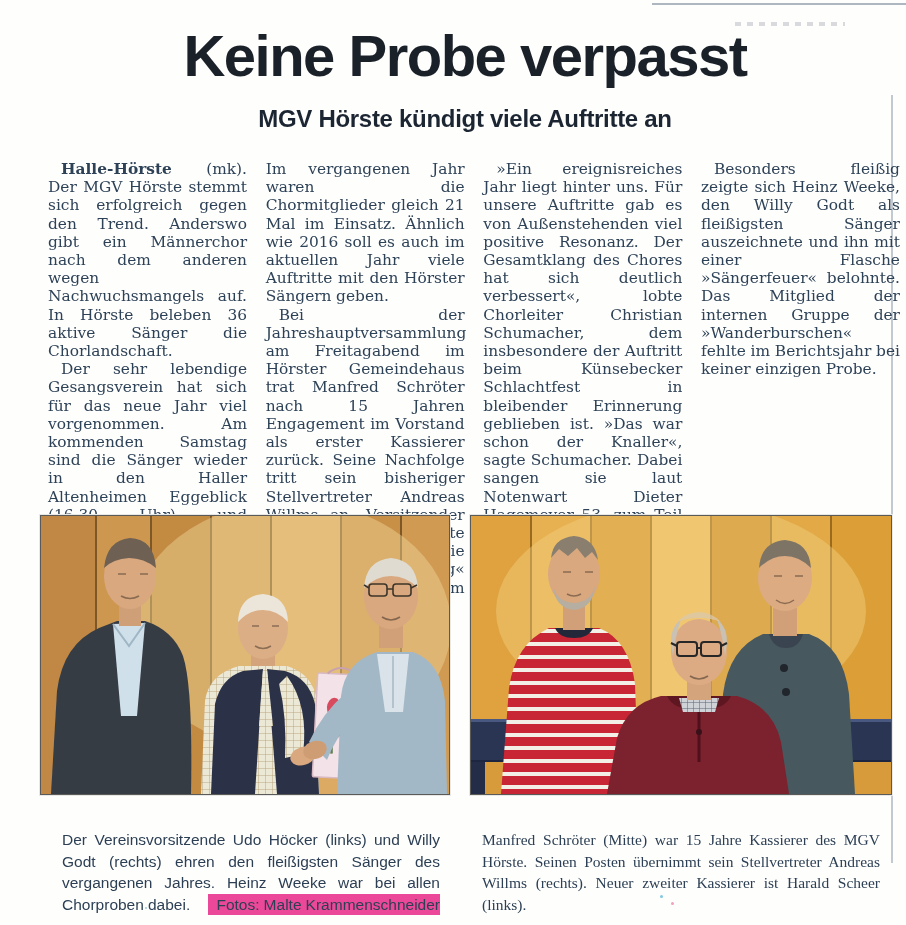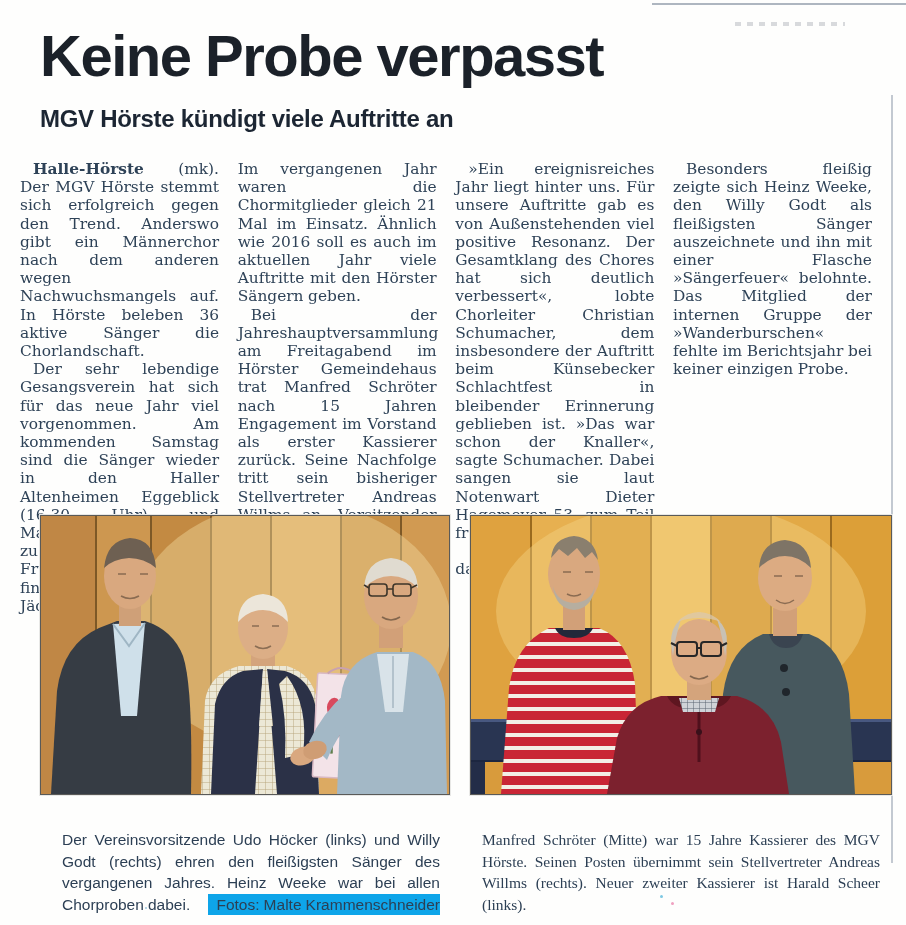--- a/index.html
+++ b/index.html
@@ -7,31 +7,31 @@
     width:906px;height:925px;position:relative;background:#fefefd;
     font-family:"Liberation Sans",sans-serif;overflow:hidden;
   }
   
   .edge-v{position:absolute;left:891px;top:95px;width:2px;height:768px;background:#c3c9d1;}
   .edge-h{position:absolute;left:652px;top:3px;width:254px;height:2px;background:#aeb6c0;}
   .smudge{position:absolute;left:735px;top:22px;width:110px;height:4px;
     background:repeating-linear-gradient(90deg,#b9bcc2 0 6px,transparent 6px 12px);opacity:.55;}
   .dot{position:absolute;border-radius:50%;}
   
-  .head-wrap{position:absolute;left:40px;top:26px;width:850px;}
+  .head-wrap{position:absolute;left:40px;top:26px;width:850px;text-align:center;}
   .title{
     font-size:58px;font-weight:700;letter-spacing:-1.5px;color:#1b2129;line-height:1.05;
     font-family:"Liberation Sans",sans-serif;
   }
   .subtitle{
     margin-top:18px;font-size:24px;font-weight:700;color:#1c2633;letter-spacing:-0.3px;
   }
   
   .cols{
-    position:absolute;left:20px;top:160px;width:852px;height:352px;
+    position:absolute;left:48px;top:160px;width:852px;height:352px;
     display:flex;justify-content:space-between;
   }
   .col{
     width:199px;color:#2e4257;font-family:"DejaVu Serif","Liberation Serif",serif;
     font-size:15.4px;line-height:18.2px;text-align:justify;
     hyphens:auto;-webkit-hyphens:auto;word-spacing:-0.3px;
   }
   .col p{margin:0;}
   .col p.indent{text-indent:13px;}
   .lead-loc{font-weight:700;}
@@ -43,21 +43,21 @@
   .photo-left{left:40px;width:408px;height:278px;}
   .photo-right{left:470px;width:420px;height:278px;}
   .photo svg{display:block;}
   
   .caption{
     position:absolute;top:801px;color:#2c3f54;font-size:15.5px;line-height:21.5px;
     text-align:justify;font-weight:500;word-spacing:-0.2px;margin-top:28px;
   }
   .caption-left{left:62px;width:378px;}
   .caption-right{left:482px;width:398px;font-family:Liberation Serif, serif;}
-  .credit{position:absolute;right:0;bottom:0;background:#0ea5e9;padding-left:8px;font-weight:500;}
+  .credit{position:absolute;right:0;bottom:0;background:#ec4899;padding-left:8px;font-weight:500;}
 </style>
 </head>
 <body>
 
 <div class="edge-h"></div>
 <div class="edge-v"></div>
 <div class="smudge"></div>
 <div class="dot" style="left:660px;top:895px;width:3px;height:3px;background:#7ec8e3;"></div>
 <div class="dot" style="left:671px;top:902px;width:3px;height:3px;background:#f0a0c0;"></div>
 <div class="dot" style="left:145px;top:907px;width:2px;height:2px;background:#9ec8e0;"></div>

